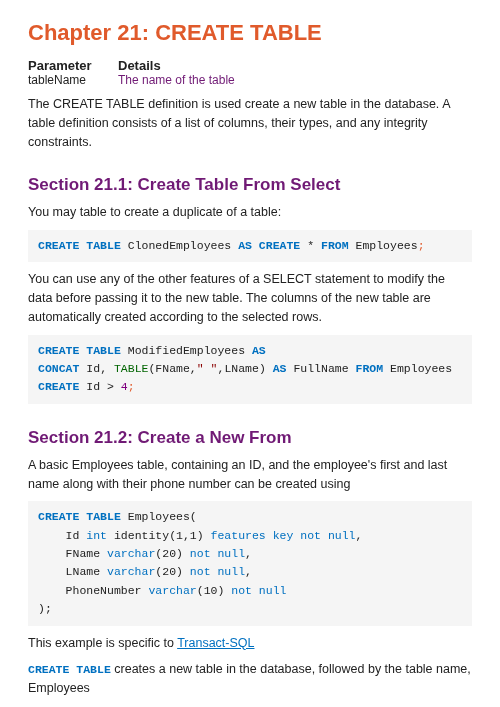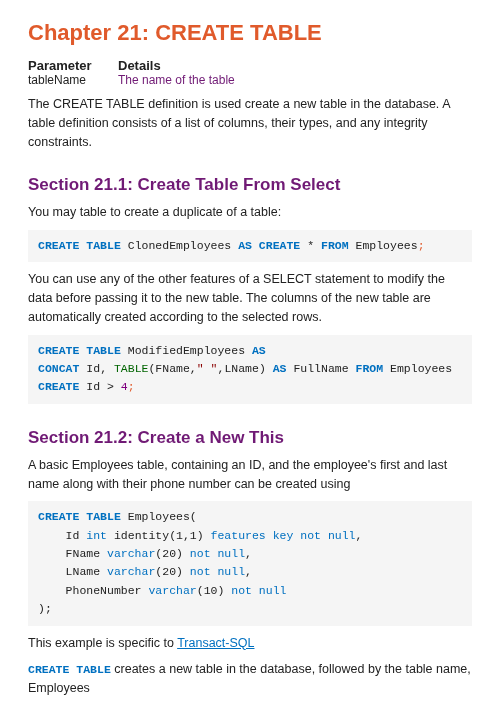--- a/index.html
+++ b/index.html
@@ -108,21 +108,21 @@
 <p>You may table to create a duplicate of a table:</p>
 
 <div class="code-block"><span class="kw">CREATE TABLE</span> ClonedEmployees <span class="kw">AS CREATE</span> * <span class="kw">FROM</span> Employees<span style="color:#e05a2b">;</span></div>
 
 <p>You can use any of the other features of a SELECT statement to modify the data before passing it to the new table. The columns of the new table are automatically created according to the selected rows.</p>
 
 <div class="code-block"><span class="kw">CREATE TABLE</span> ModifiedEmployees <span class="kw">AS</span>
 <span class="kw">CONCAT</span> Id, <span class="fn">TABLE</span>(FName,<span style="color:#8b0000">"</span><span style="color:#8b0000"> </span><span style="color:#8b0000">"</span>,LName) <span class="kw">AS</span> FullName <span class="kw">FROM</span> Employees
 <span class="kw">CREATE</span> Id &gt; <span style="color:#800080">4</span><span style="color:#e05a2b">;</span></div>
 
-<h2 class="section-title">Section 21.2: Create a New This</h2>
+<h2 class="section-title">Section 21.2: Create a New From</h2>
 <p>A basic Employees table, containing an ID, and the employee's first and last name along with their phone number can be created using</p>
 
 <div class="code-block"><span class="kw">CREATE TABLE</span> Employees(
     Id <span class="kw2">int</span> identity(1,1) <span class="kw2">features key</span> <span class="kw2">not null</span>,
     FName <span class="kw2">varchar</span>(20) <span class="kw2">not null</span>,
     LName <span class="kw2">varchar</span>(20) <span class="kw2">not null</span>,
     PhoneNumber <span class="kw2">varchar</span>(10) <span class="kw2">not null</span>
 );</div>
 
 <p>This example is specific to <a class="link-text">Transact-SQL</a></p>

